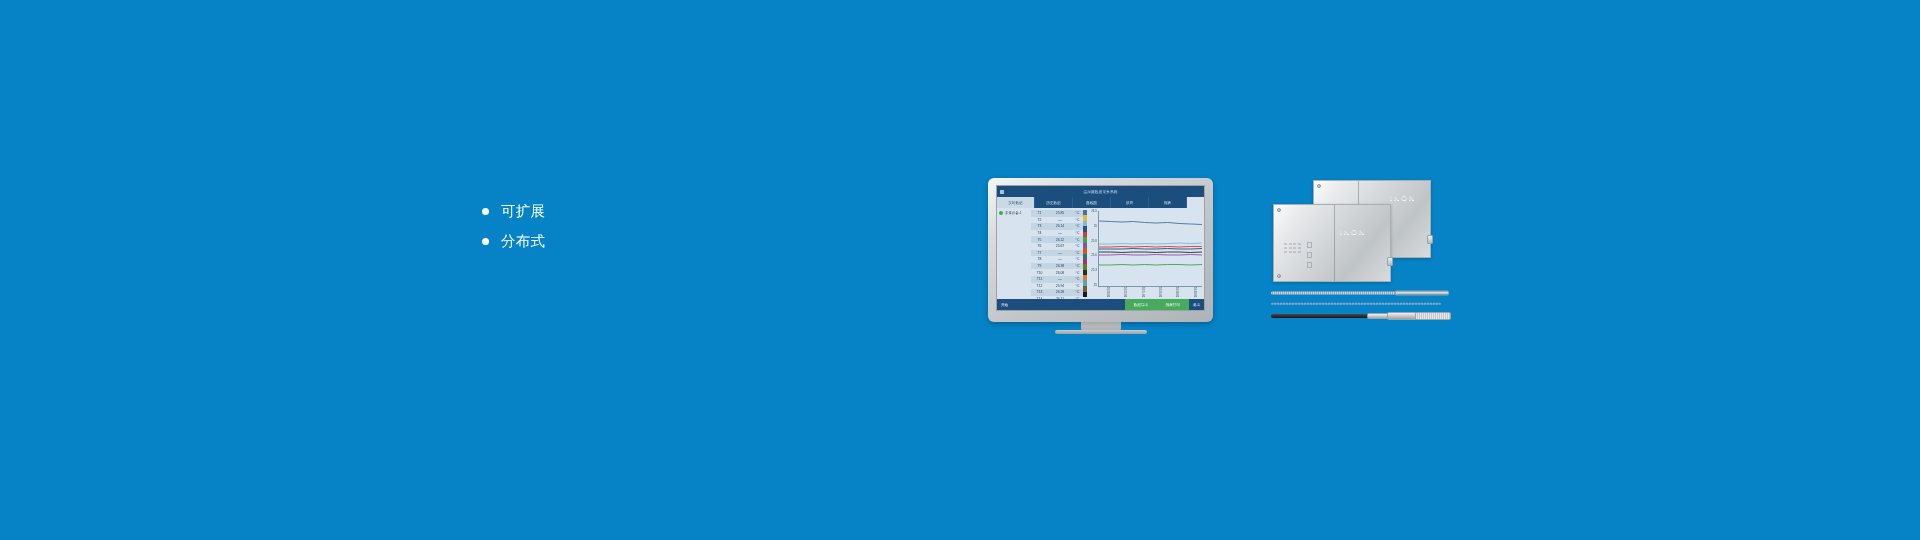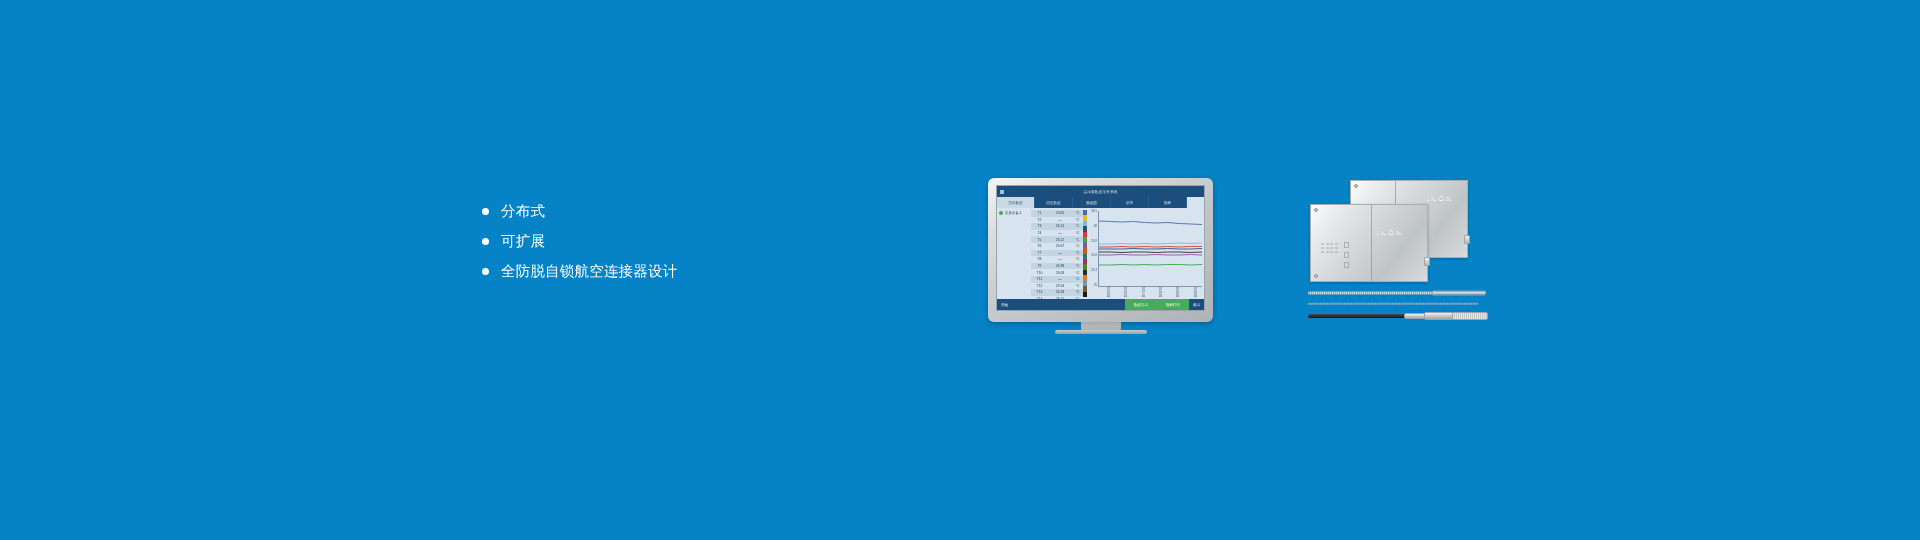--- a/index.html
+++ b/index.html
@@ -188,21 +188,21 @@
     display:flex; align-items:center; justify-content:center;
     font-size:3.6px; color:#ffffff;
     padding:0 4px;
   }
   .sw-fspace { flex:1; }
   .sw-fbtn.green { background:#46ab5c; min-width:32px; }
 
   
   .products {
     position:absolute;
-    left:1308px; top:178px;
+    left:1271px; top:178px;
     width:180px; height:145px;
   }
   .dev {
     position:absolute;
     background:linear-gradient(128deg,#fcfcfd 0%,#e8eaec 18%,#d3d6d9 46%,#bfc4c7 72%,#d8dbde 100%);
     border:.5px solid #a9aeb2;
     box-shadow:0 1px 3px rgba(0,0,0,.22);
   }
   .dev-back { left:42px; top:2px; width:118px; height:78px; }
   .dev-front { left:2px; top:26px; width:118px; height:78px; }
@@ -258,31 +258,27 @@
     border:.5px solid #9ea3a7;
   }
 </style>
 </head>
 <body>
 
 <div class="banner">
 
   <div class="copy">
     <ul class="features">
-      <li class="feature">
-        <span class="bullet-dot"></span>
-        <span>分布式</span>
-      </li>
       <li class="feature">
         <span class="bullet-dot"></span>
         <span>可扩展</span>
       </li>
       <li class="feature">
         <span class="bullet-dot"></span>
-        <span>全防脱自锁航空连接器设计</span>
+        <span>分布式</span>
       </li>
     </ul>
   </div>
 
   <div class="monitor">
     <div class="mon-stand"></div>
     <div class="mon-foot"></div>
     <div class="mon-bezel">
       <div class="mon-inner">
 

